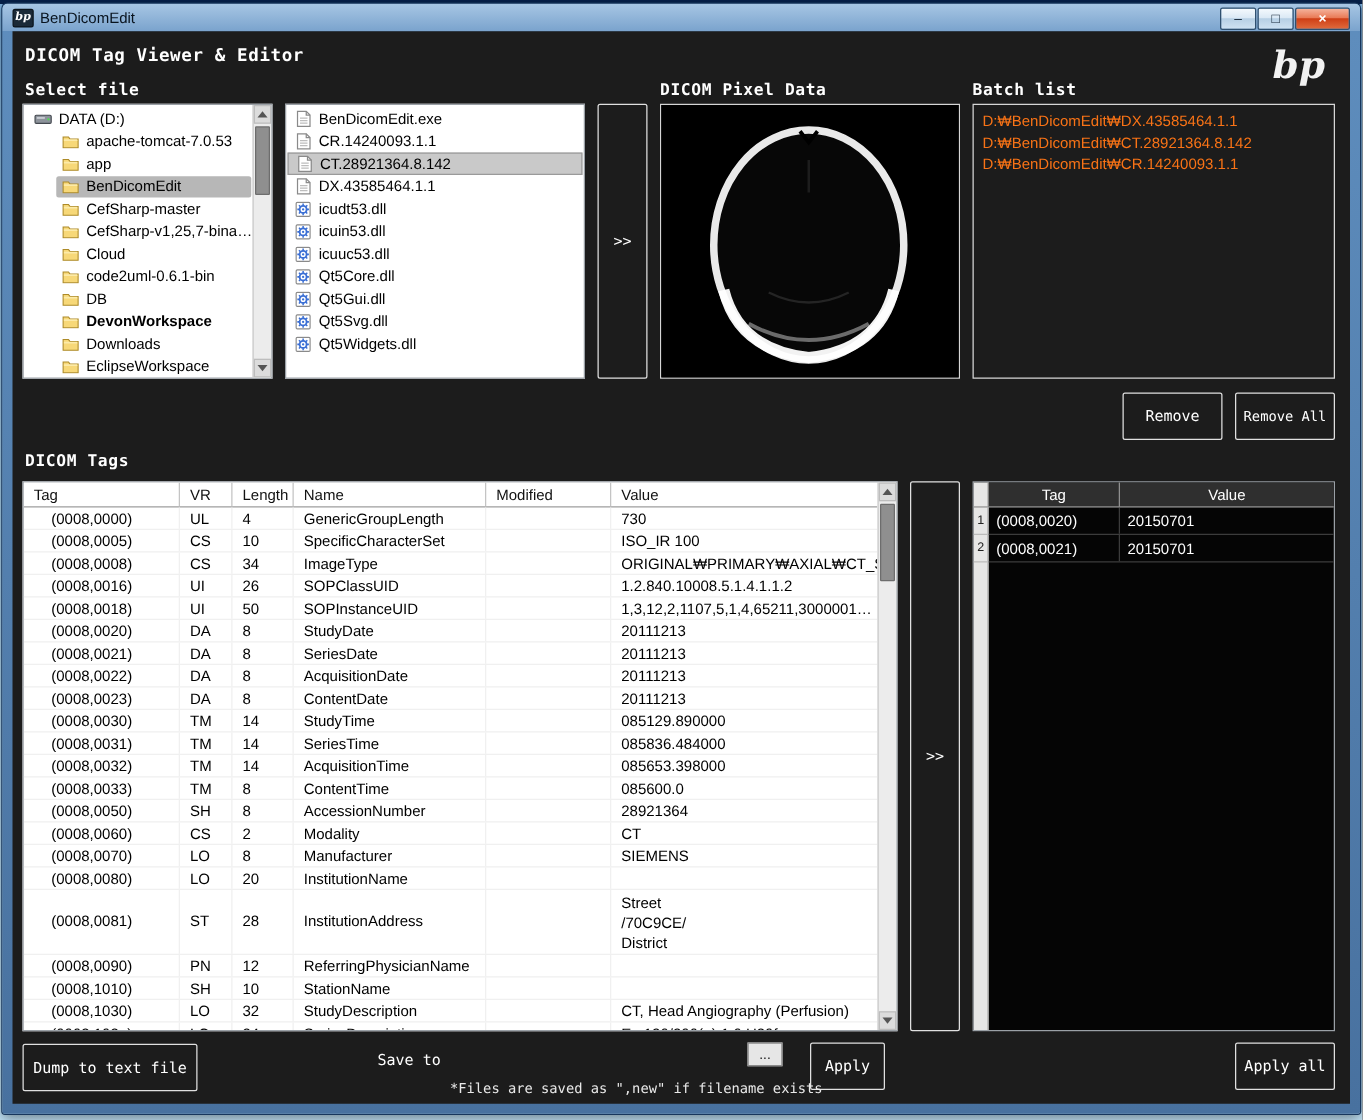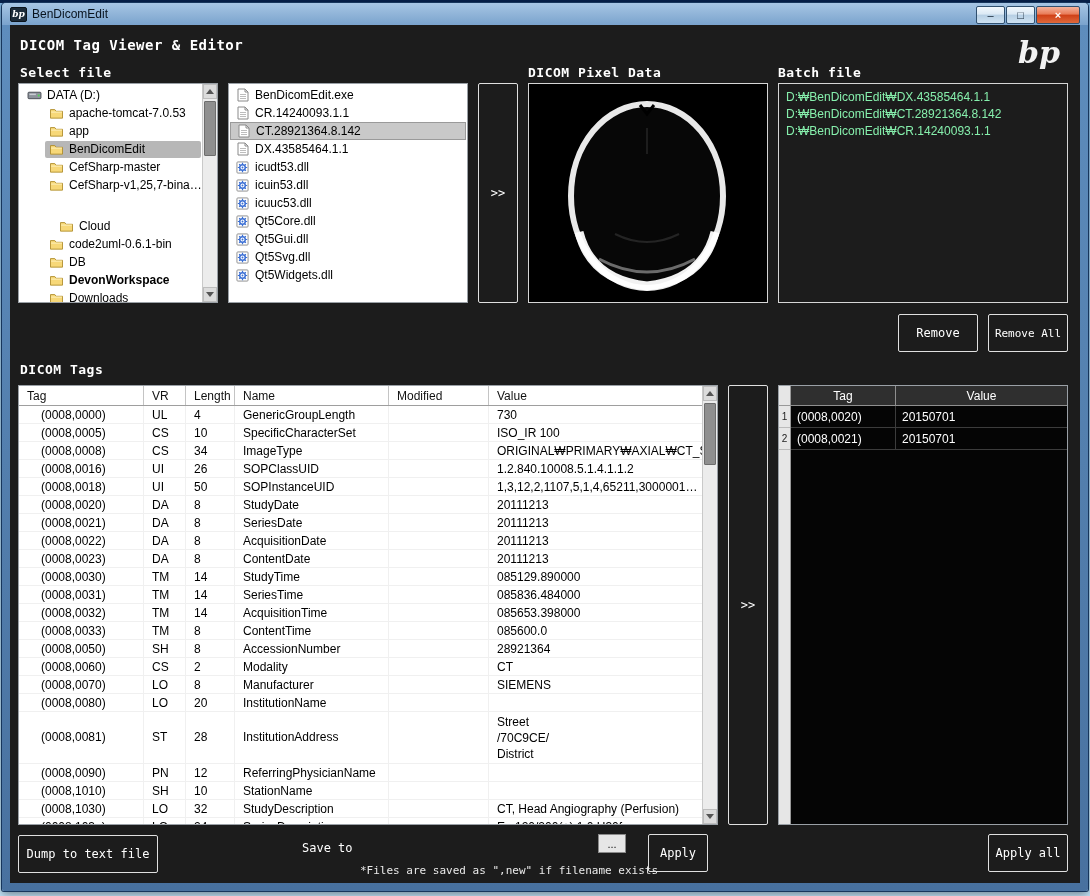--- a/index.html
+++ b/index.html
@@ -47,21 +47,21 @@
 
   .btn{background:#1c1c1c;border:1px solid #e0e0e0;color:#fff;font:12px "DejaVu Sans Mono",monospace;
     display:flex;align-items:center;justify-content:center;border-radius:2px;cursor:default;position:absolute;}
   .add-btn{left:468px;top:58px;width:40px;height:220px;}
   .xfer-btn{left:718px;top:360px;width:40px;height:440px;}
   .remove-btn{left:888px;top:289px;width:80px;height:38px;}
   .removeall-btn{left:978px;top:289px;width:80px;height:38px;font-size:11px;}
 
   .pixel{position:absolute;left:518px;top:58px;width:240px;height:220px;background:#000;border:1px solid #d6d6d6;}
   .batch{position:absolute;left:768px;top:58px;width:290px;height:220px;background:#1c1c1c;border:1px solid #d6d6d6;
-    color:#86efac;padding:5px 7px;line-height:17px;}
+    color:#f97316;padding:5px 7px;line-height:17px;}
   .batch-item{white-space:nowrap;}
 
   
   .tags{position:absolute;left:8px;top:360px;width:700px;height:440px;background:#fff;border:1px solid #9aa0a6;}
   .tags-inner{position:absolute;left:0;top:0;right:15px;bottom:0;overflow:hidden;}
   .thead{display:flex;height:20px;border-bottom:1px solid #9e9e9e;background:#fff;}
   .hcell{font-size:12px;color:#111;padding:3px 0 0 8px;border-right:1px solid #c4c4c4;overflow:hidden;white-space:nowrap;}
   .hcell:last-child{border-right:none;}
   .c-tag{width:125px;flex:none;}.c-vr{width:42px;flex:none;}.c-len{width:49px;flex:none;}
   .c-name{width:154px;flex:none;}.c-mod{width:100px;flex:none;}.c-val{flex:1;}
@@ -188,21 +188,21 @@
               <span class="row-content">
                 <span class="icon">
                   <svg width="15" height="12" viewBox="0 0 16 14">
                     <path d="M1 3 L6 3 L7.5 5 L15 5 L15 13 L1 13 Z" fill="#f7d878" stroke="#ad8a28"></path>
                     <path d="M1.7 6 L14.3 6" stroke="#fceaa8" stroke-width="1.6"></path>
                   </svg>
                 </span>
                 <span class="tree-label">CefSharp-v1,25,7-bina…</span>
               </span>
             </div>
-            <div class="tree-row" style="padding-left: 36px; margin-top: 23px;">
+            <div class="tree-row" style="padding-left: 26px;">
               <span class="row-content">
                 <span class="icon">
                   <svg width="15" height="12" viewBox="0 0 16 14">
                     <path d="M1 3 L6 3 L7.5 5 L15 5 L15 13 L1 13 Z" fill="#f7d878" stroke="#ad8a28"></path>
                     <path d="M1.7 6 L14.3 6" stroke="#fceaa8" stroke-width="1.6"></path>
                   </svg>
                 </span>
                 <span class="tree-label">Cloud</span>
               </span>
             </div>
@@ -415,21 +415,21 @@
           <rect width="238" height="218" fill="#000"></rect>
           <ellipse cx="118" cy="112" rx="76" ry="92" fill="#070707" stroke="#e9e9e9" stroke-width="6"></ellipse>
           <path d="M50 148 q12 48 68 54 q56 -6 68 -54" fill="none" stroke="#ffffff" stroke-width="9" opacity="0.95"></path>
           <path d="M70 175 q48 26 96 0" fill="none" stroke="#cfcfcf" stroke-width="3" opacity="0.5"></path>
           <path d="M111 21 l7 9 l7 -9" fill="none" stroke="#000" stroke-width="3"></path>
           <path d="M118 44 v26" stroke="#1d1d1d" stroke-width="2"></path>
           <path d="M86 150 q32 16 64 0" stroke="#242424" stroke-width="2" fill="none"></path>
         </svg>
       </div>
 
-      <div class="sec-label" style="left:768px;top:40px;">Batch file</div>
+      <div class="sec-label" style="left:768px;top:40px;">Batch list</div>
       <div class="batch">
           <div class="batch-item">D:₩BenDicomEdit₩DX.43585464.1.1</div>
           <div class="batch-item">D:₩BenDicomEdit₩CT.28921364.8.142</div>
           <div class="batch-item">D:₩BenDicomEdit₩CR.14240093.1.1</div>
         </div>
 
       <div class="btn remove-btn">Remove</div>
       <div class="btn removeall-btn">Remove All</div>
 
       <div class="sec-label" style="left:10px;top:337px;">DICOM Tags</div>

